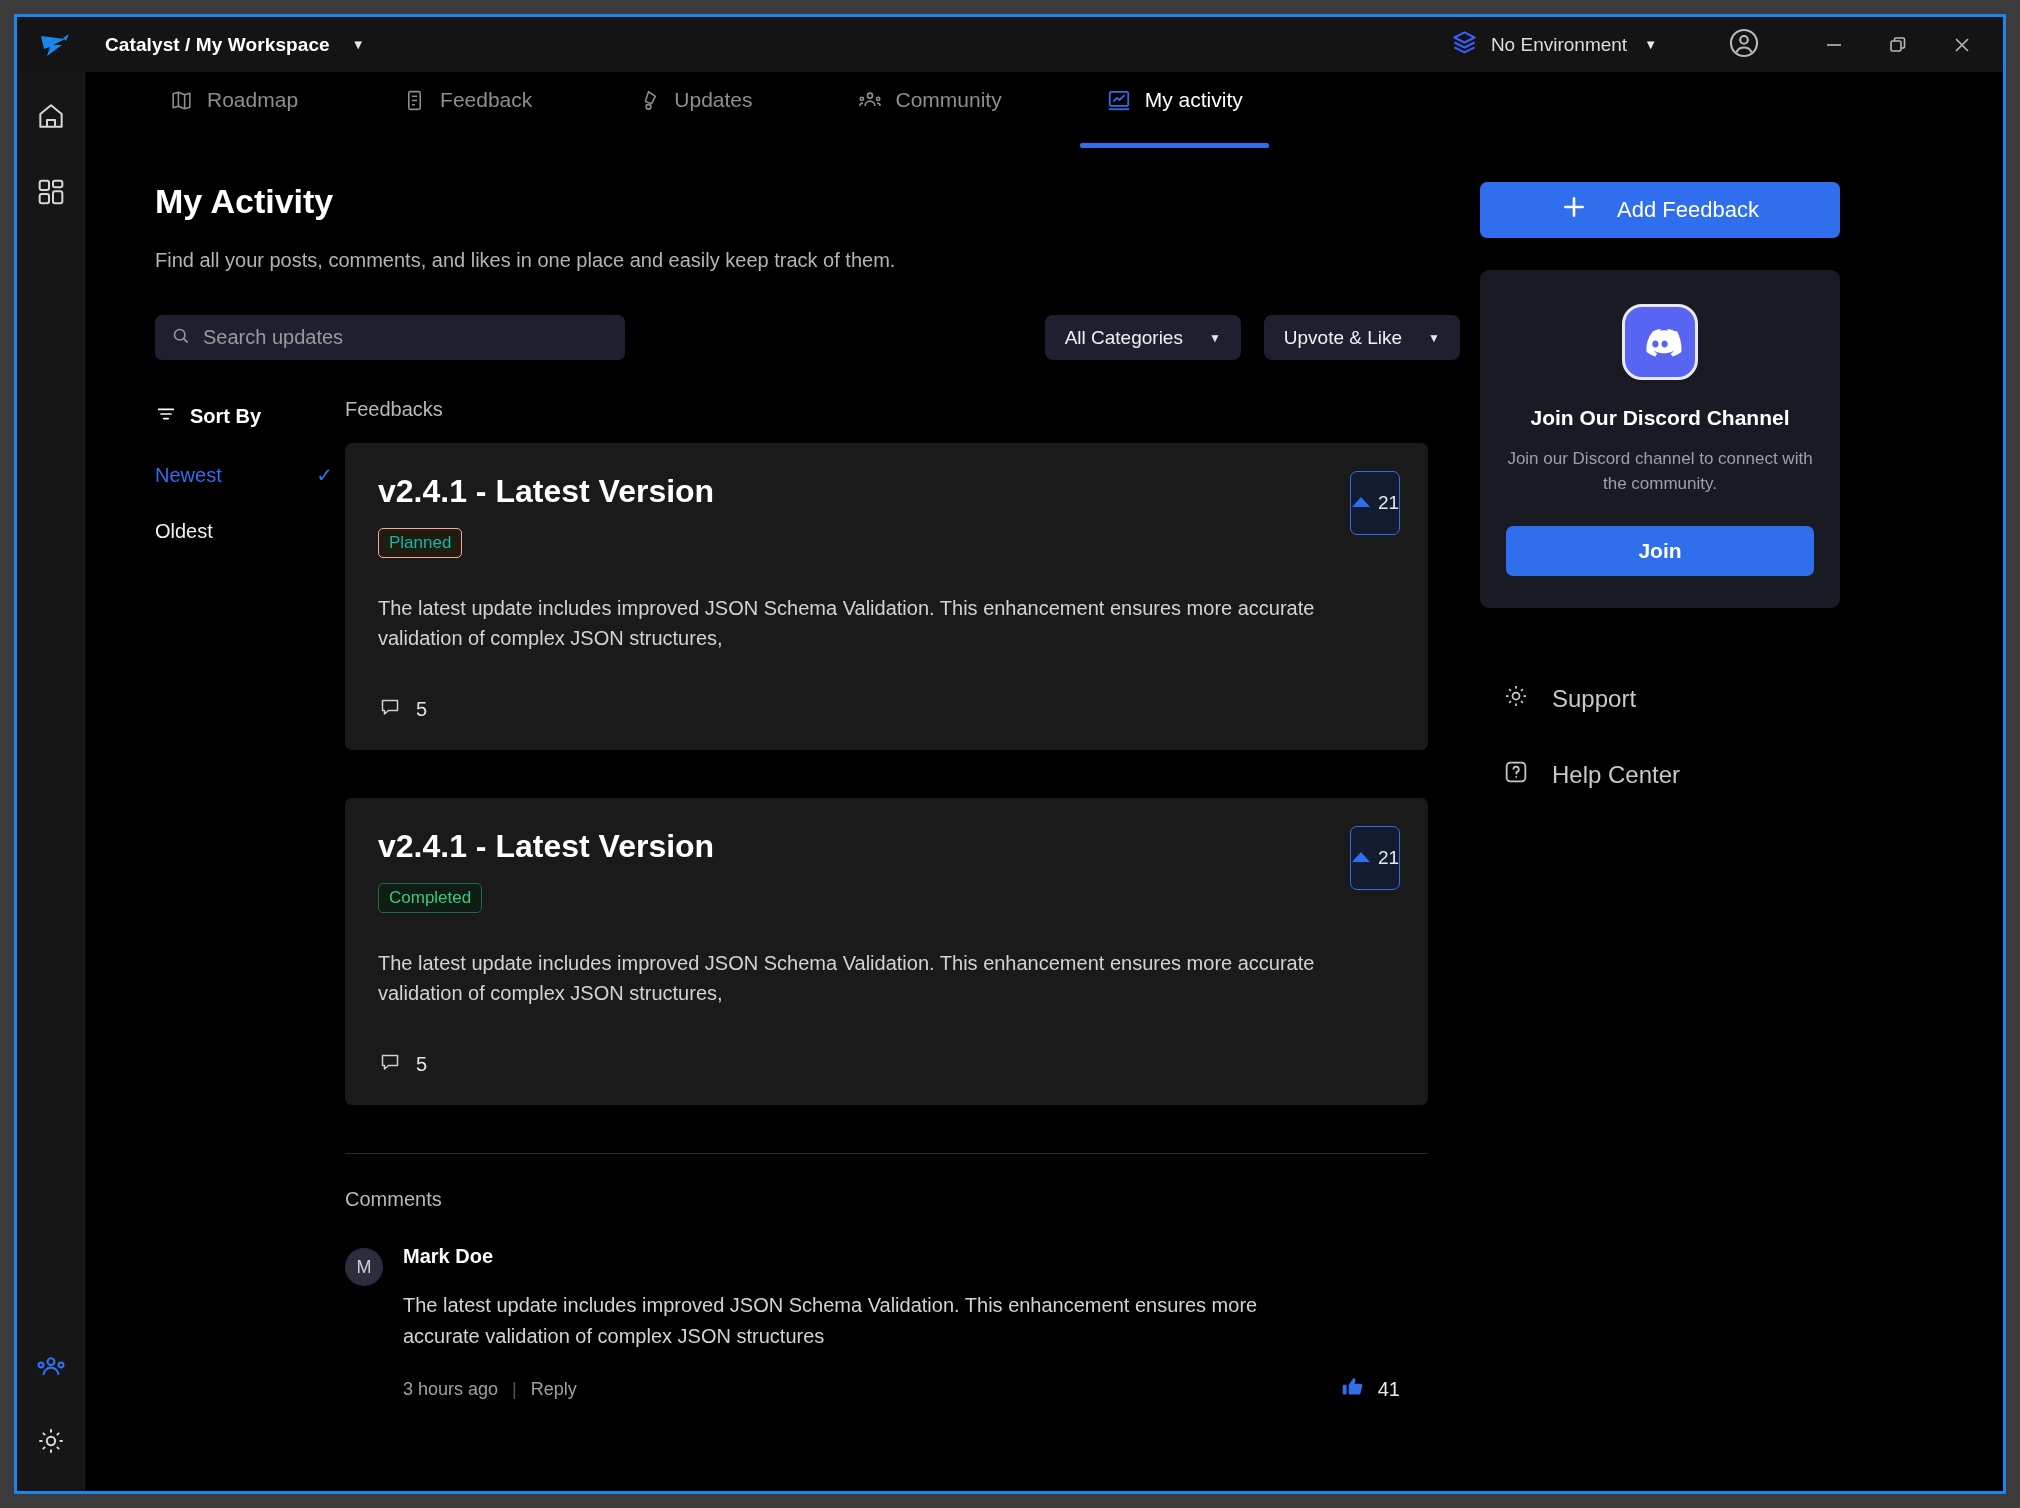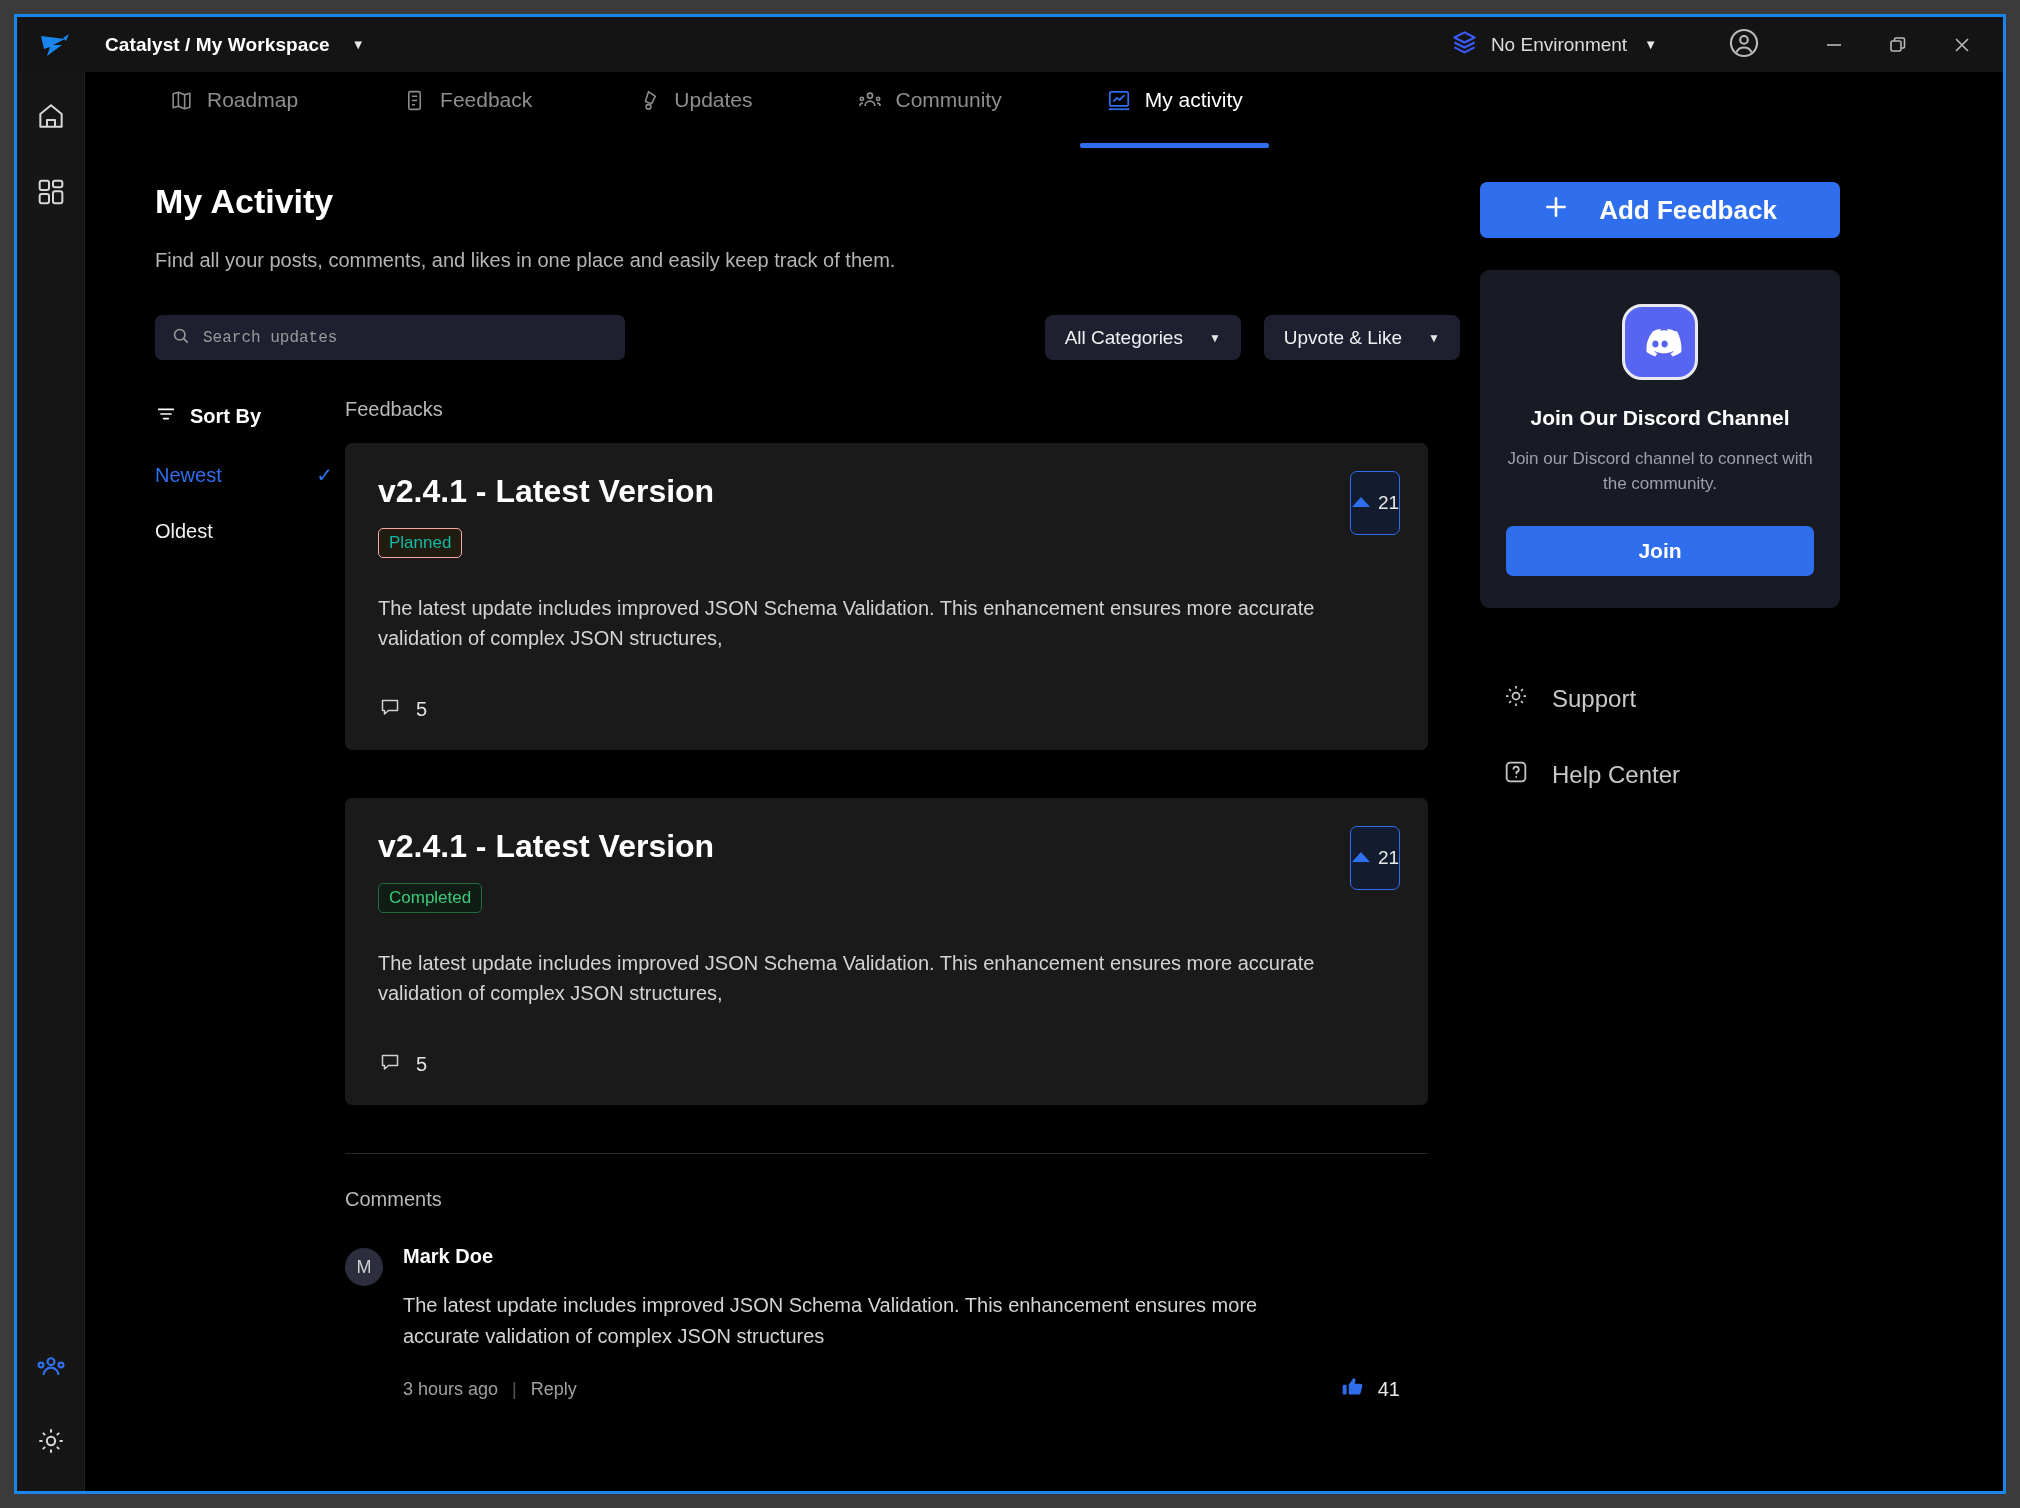--- a/index.html
+++ b/index.html
@@ -89,22 +89,22 @@
   .page-sub { color: #b4b4b4; font-size: 20px; margin-top: 28px; }
 
   .filters-row { display: flex; align-items: center; margin-top: 43px; }
   .search-box {
     width: 470px; height: 45px; background: #1e2030;
     border-radius: 7px; display: flex; align-items: center;
     padding: 0 16px; gap: 12px;
   }
   .search-box input {
     background: transparent; border: none; outline: none;
-    color: #cfcfcf; font-size: 16px; width: 100%;
-    font-family: Liberation Mono, monospace;
+    color: #cfcfcf; font-size: 20px; width: 100%;
+    font-family: Liberation Sans, sans-serif;
   }
   .search-box input::placeholder { color: #9a9a9a; }
   .filters-right { margin-left: auto; display: flex; gap: 23px; padding-right: 20px; }
   .dd {
     height: 45px; background: #1e2030; border-radius: 8px;
     display: flex; align-items: center; justify-content: space-between;
     padding: 0 20px; min-width: 183px; cursor: pointer;
   }
   .dd-label { color: #f0f0f0; font-size: 19px; }
   .dd-caret { color: #e6e6e6; font-size: 12px; margin-left: 26px; }
@@ -161,21 +161,21 @@
   .comment-meta { display: flex; align-items: center; margin-top: 22px; color: #a0a0a0; font-size: 18px; gap: 14px; }
   .meta-sep { color: #555; }
   .reply-link { color: #a0a0a0; cursor: pointer; }
   .likes { margin-left: auto; display: flex; align-items: center; gap: 12px; color: #e8e8e8; font-size: 20px; padding-right: 28px; }
 
   
   .rightcol { width: 360px; flex: 0 0 360px; padding-top: 34px; padding-right: 0; }
   .add-btn {
     height: 56px; background: #2f6fed; border-radius: 7px;
     display: flex; align-items: center; justify-content: center; gap: 30px;
-    color: #ffffff; font-size: 26px; font-weight: bold; cursor: pointer;
+    color: #ffffff; font-size: 22px; font-weight: normal; cursor: pointer;
   }
   .discord-card {
     margin-top: 32px; background: #181a24; border-radius: 9px;
     padding: 34px 26px 32px; text-align: center;
   }
   .discord-logo {
     width: 76px; height: 76px; border-radius: 20px; background: #5865f2;
     margin: 0 auto 26px; display: flex; align-items: center; justify-content: center;
     border: 3px solid #e9e9ef;
   }

